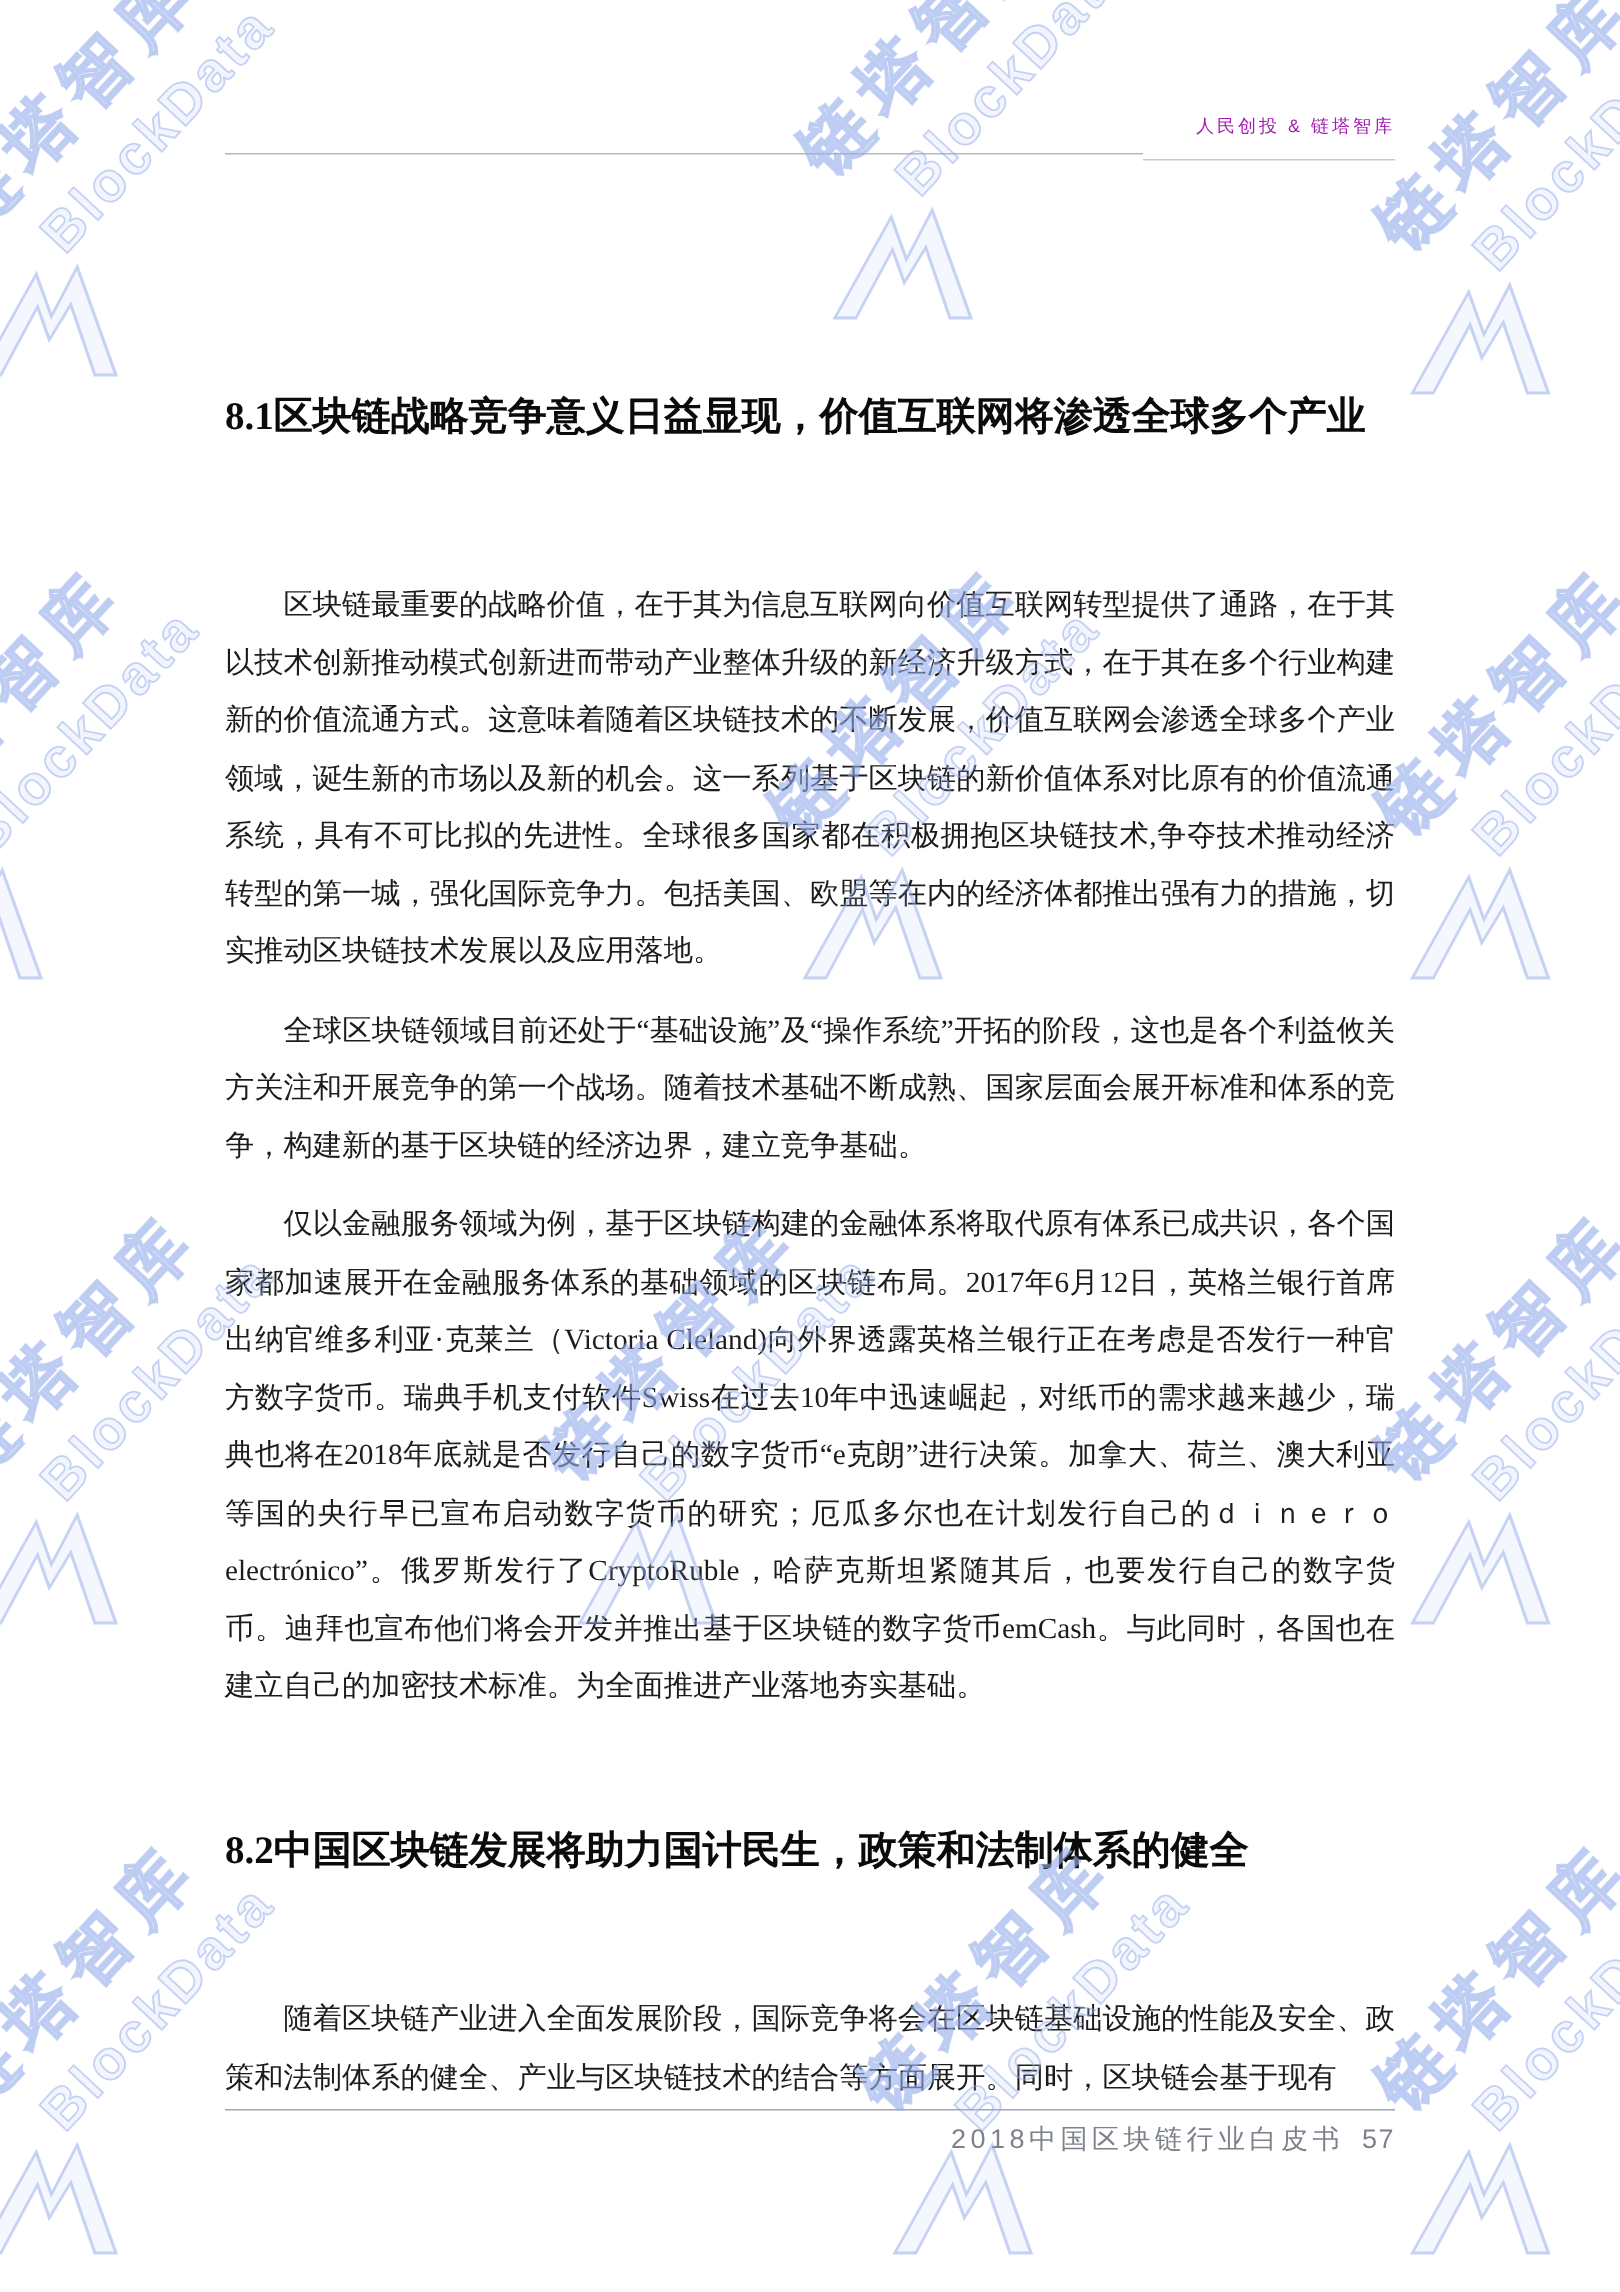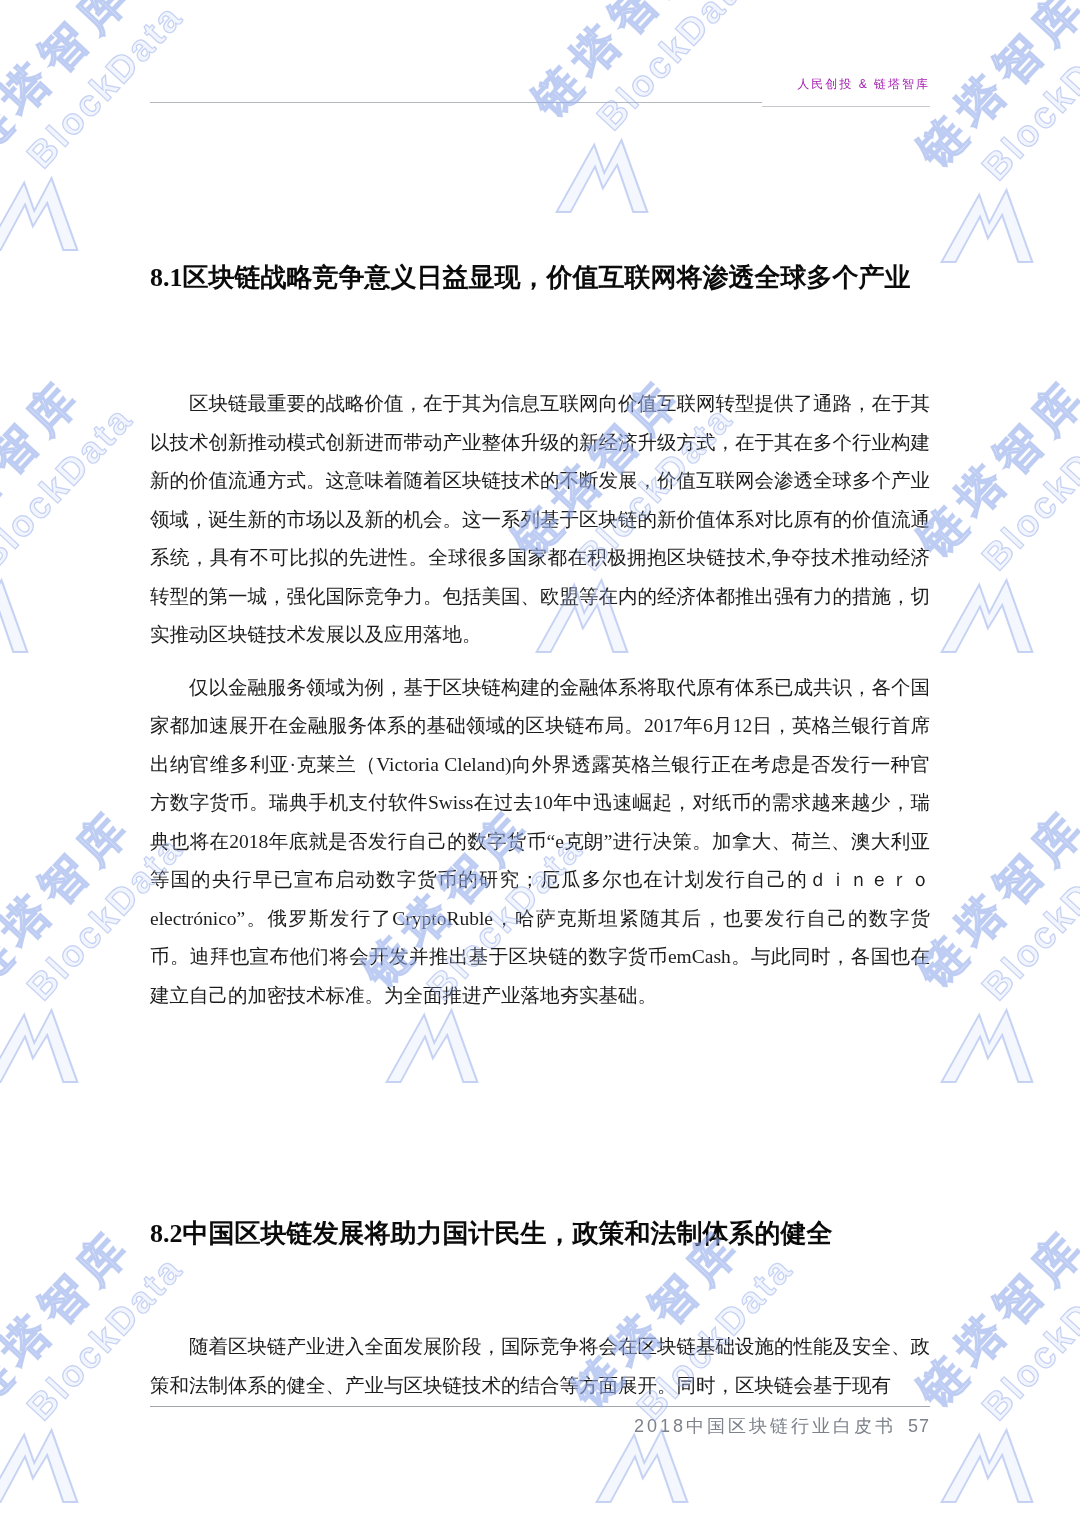--- a/index.html
+++ b/index.html
@@ -76,20 +76,21 @@
 <div class="page">
 
   <div class="header-brand">人民创投 &amp; 链塔智库</div>
   <div class="rule rule-top-a"></div>
   <div class="rule rule-top-b"></div>
 
 
   <h2 class="section-heading heading-1">8.1区块链战略竞争意义日益显现，价值互联网将渗透全球多个产业</h2>
   <div class="body-block block-1">
     <p>区块链最重要的战略价值，在于其为信息互联网向价值互联网转型提供了通路，在于其以技术创新推动模式创新进而带动产业整体升级的新经济升级方式，在于其在多个行业构建新的价值流通方式。这意味着随着区块链技术的不断发展，价值互联网会渗透全球多个产业领域，诞生新的市场以及新的机会。这一系列基于区块链的新价值体系对比原有的价值流通系统，具有不可比拟的先进性。全球很多国家都在积极拥抱区块链技术,争夺技术推动经济转型的第一城，强化国际竞争力。包括美国、欧盟等在内的经济体都推出强有力的措施，切实推动区块链技术发展以及应用落地。</p>
+    <p>全球区块链领域目前还处于“基础设施”及“操作系统”开拓的阶段，这也是各个利益攸关方关注和开展竞争的第一个战场。随着技术基础不断成熟、国家层面会展开标准和体系的竞争，构建新的基于区块链的经济边界，建立竞争基础。</p>
     <p>仅以金融服务领域为例，基于区块链构建的金融体系将取代原有体系已成共识，各个国家都加速展开在金融服务体系的基础领域的区块链布局。2017年6月12日，英格兰银行首席出纳官维多利亚·克莱兰（Victoria Cleland)向外界透露英格兰银行正在考虑是否发行一种官方数字货币。瑞典手机支付软件Swiss在过去10年中迅速崛起，对纸币的需求越来越少，瑞典也将在2018年底就是否发行自己的数字货币“e克朗”进行决策。加拿大、荷兰、澳大利亚等国的央行早已宣布启动数字货币的研究；厄瓜多尔也在计划发行自己的ｄｉｎｅｒｏ electrónico”。俄罗斯发行了CryptoRuble，哈萨克斯坦紧随其后，也要发行自己的数字货币。迪拜也宣布他们将会开发并推出基于区块链的数字货币emCash。与此同时，各国也在建立自己的加密技术标准。为全面推进产业落地夯实基础。</p>
   </div>
 
   <h2 class="section-heading heading-2">8.2中国区块链发展将助力国计民生，政策和法制体系的健全</h2>
   <div class="body-block block-2">
     <p>随着区块链产业进入全面发展阶段，国际竞争将会在区块链基础设施的性能及安全、政策和法制体系的健全、产业与区块链技术的结合等方面展开。同时，区块链会基于现有</p>
   </div>
 
   <div class="rule rule-bottom"></div>
   <div class="page-footer">

